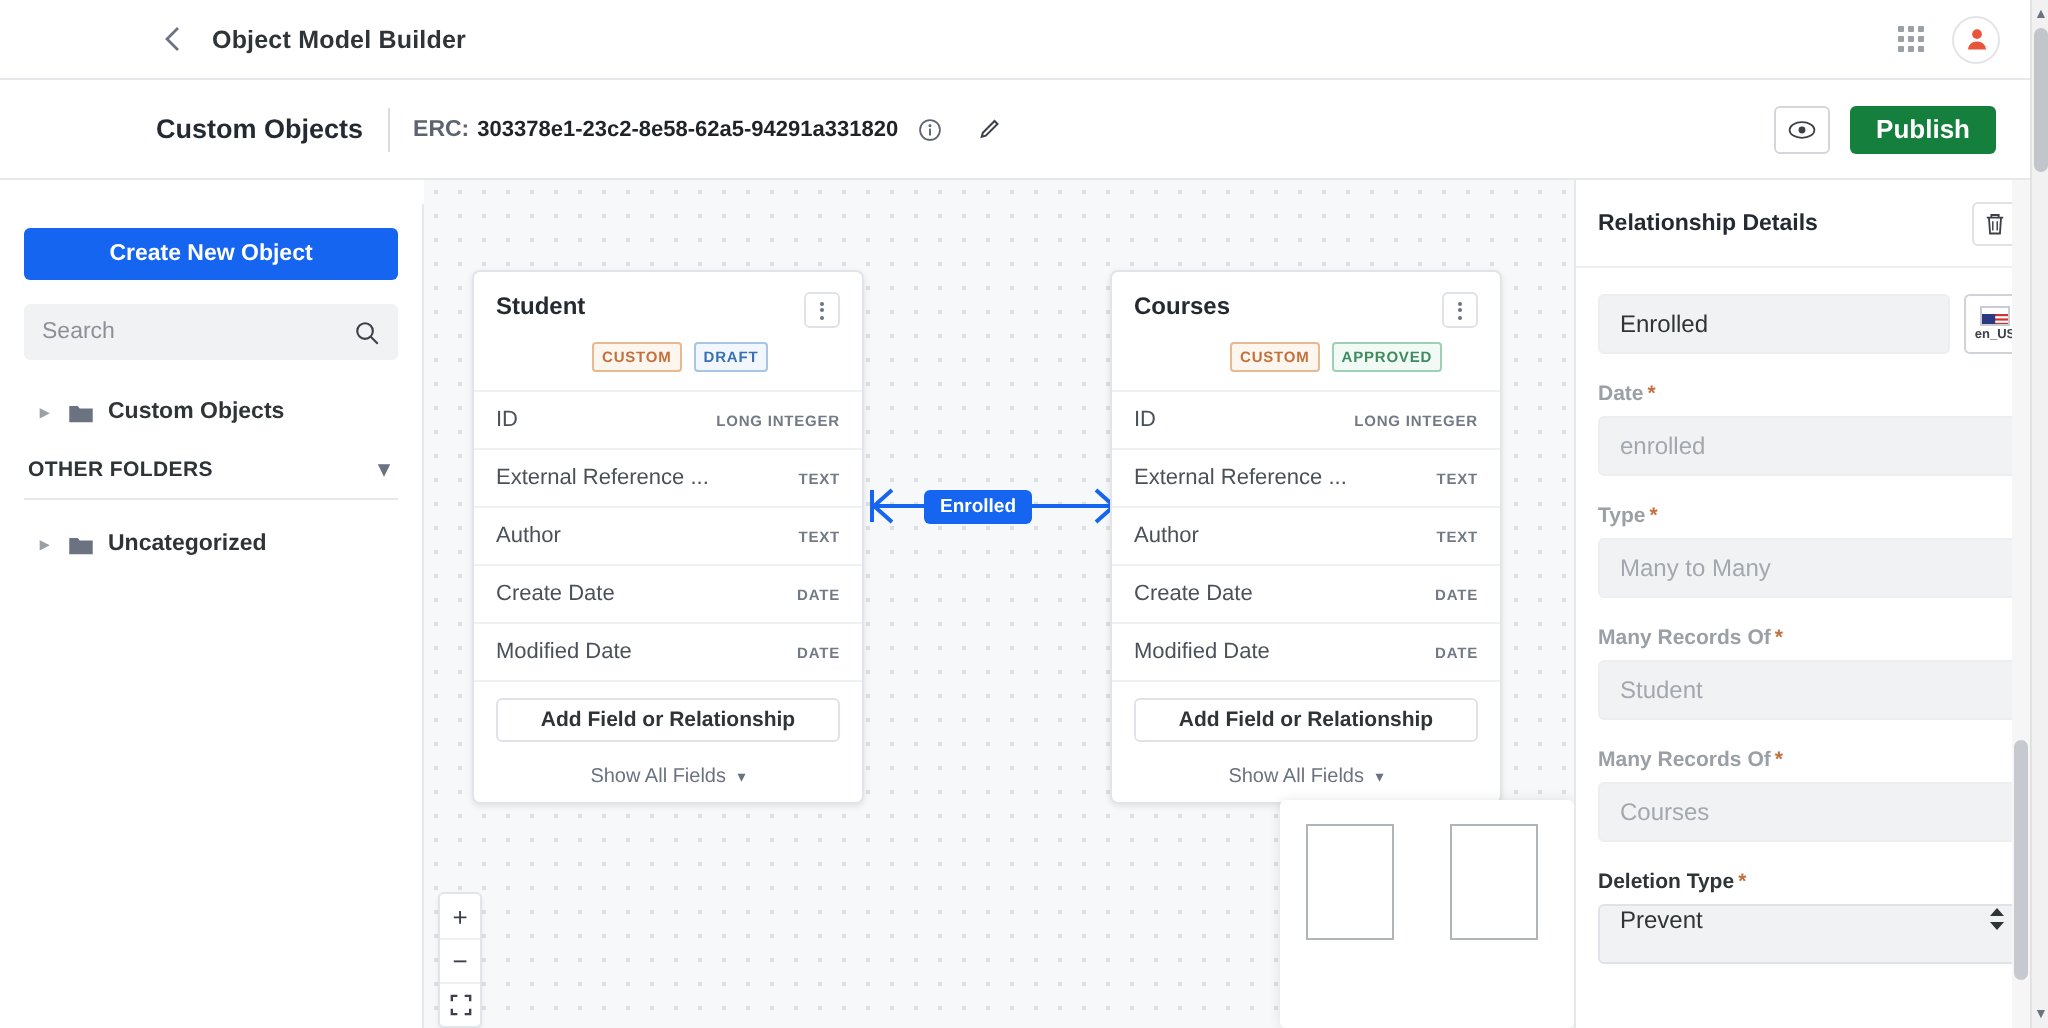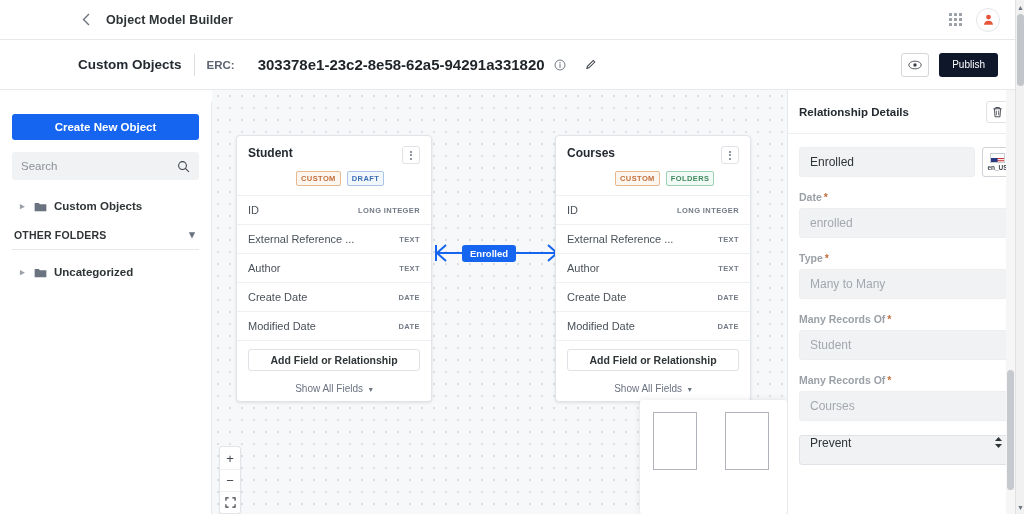--- a/index.html
+++ b/index.html
@@ -41,34 +41,34 @@
 
   
   .subheader {
     position: absolute; left: 0; top: 40px; width: 1024px; height: 50px;
     background: #fff; border-bottom: 1px solid #e6e8eb;
     display: flex; align-items: center;
   }
   .sub-title { margin-left: 78px; font-size: 13.5px; font-weight: bold; color: #242a31; }
   .sub-divider { width: 1px; height: 22px; background: #dadde1; margin: 0 12px; }
   .erc-label { font-size: 11.5px; color: #5b6470; font-weight: bold; }
-  .erc-value { font-size: 15px; color: #1f2429; font-weight: bold; margin-left: 23px; }
+  .erc-value { font-size: 11px; color: #1f2429; font-weight: bold; margin-left: 4px; }
   .icon-btn-plain {
     margin-left: 8px; width: 15px; height: 15px; cursor: pointer;
     display: flex; align-items: center; justify-content: center; color: #5b6470;
   }
   .subheader-right { margin-left: auto; display: flex; align-items: center; gap: 10px; margin-right: 26px; }
   .eye-btn {
     width: 28px; height: 24px; border: 1px solid #d3d6da; border-radius: 3px;
     background: #fff; display: flex; align-items: center; justify-content: center;
     cursor: pointer;
   }
   .publish-btn {
-    height: 24px; padding: 0 13px; background: #0f172a; color: #fff;
-    border: none; border-radius: 3px; font-size: 10px; font-weight: normal;
+    height: 24px; padding: 0 13px; background: #15803d; color: #fff;
+    border: none; border-radius: 3px; font-size: 13px; font-weight: bold;
     font-family: "Liberation Sans", sans-serif; cursor: pointer;
     display: flex; align-items: center;
   }
 
   
   .sidebar {
     position: absolute; left: 0; top: 102px; width: 212px; height: 424px;
     background: #fff; border-right: 1px solid #e6e8eb; padding: 12px;
   }
   .create-btn {
@@ -408,21 +408,21 @@
         <div class="node-title-row">
           <div class="node-title">Courses</div>
           <div class="kebab">
               <i></i>
               <i></i>
               <i></i>
             </div>
         </div>
         <div class="badges">
           <span class="badge custom">CUSTOM</span>
-          <span class="badge approved">FOLDERS</span>
+          <span class="badge approved">APPROVED</span>
         </div>
       </div>
       <div class="field-row">
         <span class="field-name">ID</span>
         <span class="field-type">LONG INTEGER</span>
       </div>
       <div class="field-row">
         <span class="field-name">External Reference ...</span>
         <span class="field-type">TEXT</span>
       </div>
@@ -519,20 +519,23 @@
       </div>
 
       <div class="fld">
         <div class="fld-label muted">
           <span>Many Records Of</span><span class="req">*</span>
         </div>
         <input class="txtinput readonly" type="text" readonly="" placeholder="Courses" style="">
       </div>
 
       <div class="fld">
+        <div class="fld-label">
+          <span>Deletion Type</span><span class="req">*</span>
+        </div>
         <div class="selectbox">
           <span>Prevent</span>
           <span class="spinner">
             <svg width="9" height="13" viewBox="0 0 9 13">
               <polygon points="4.5,1 8,5 1,5" fill="#2f3437"></polygon>
               <polygon points="4.5,12 8,8 1,8" fill="#2f3437"></polygon>
             </svg>
           </span>
         </div>
       </div>

